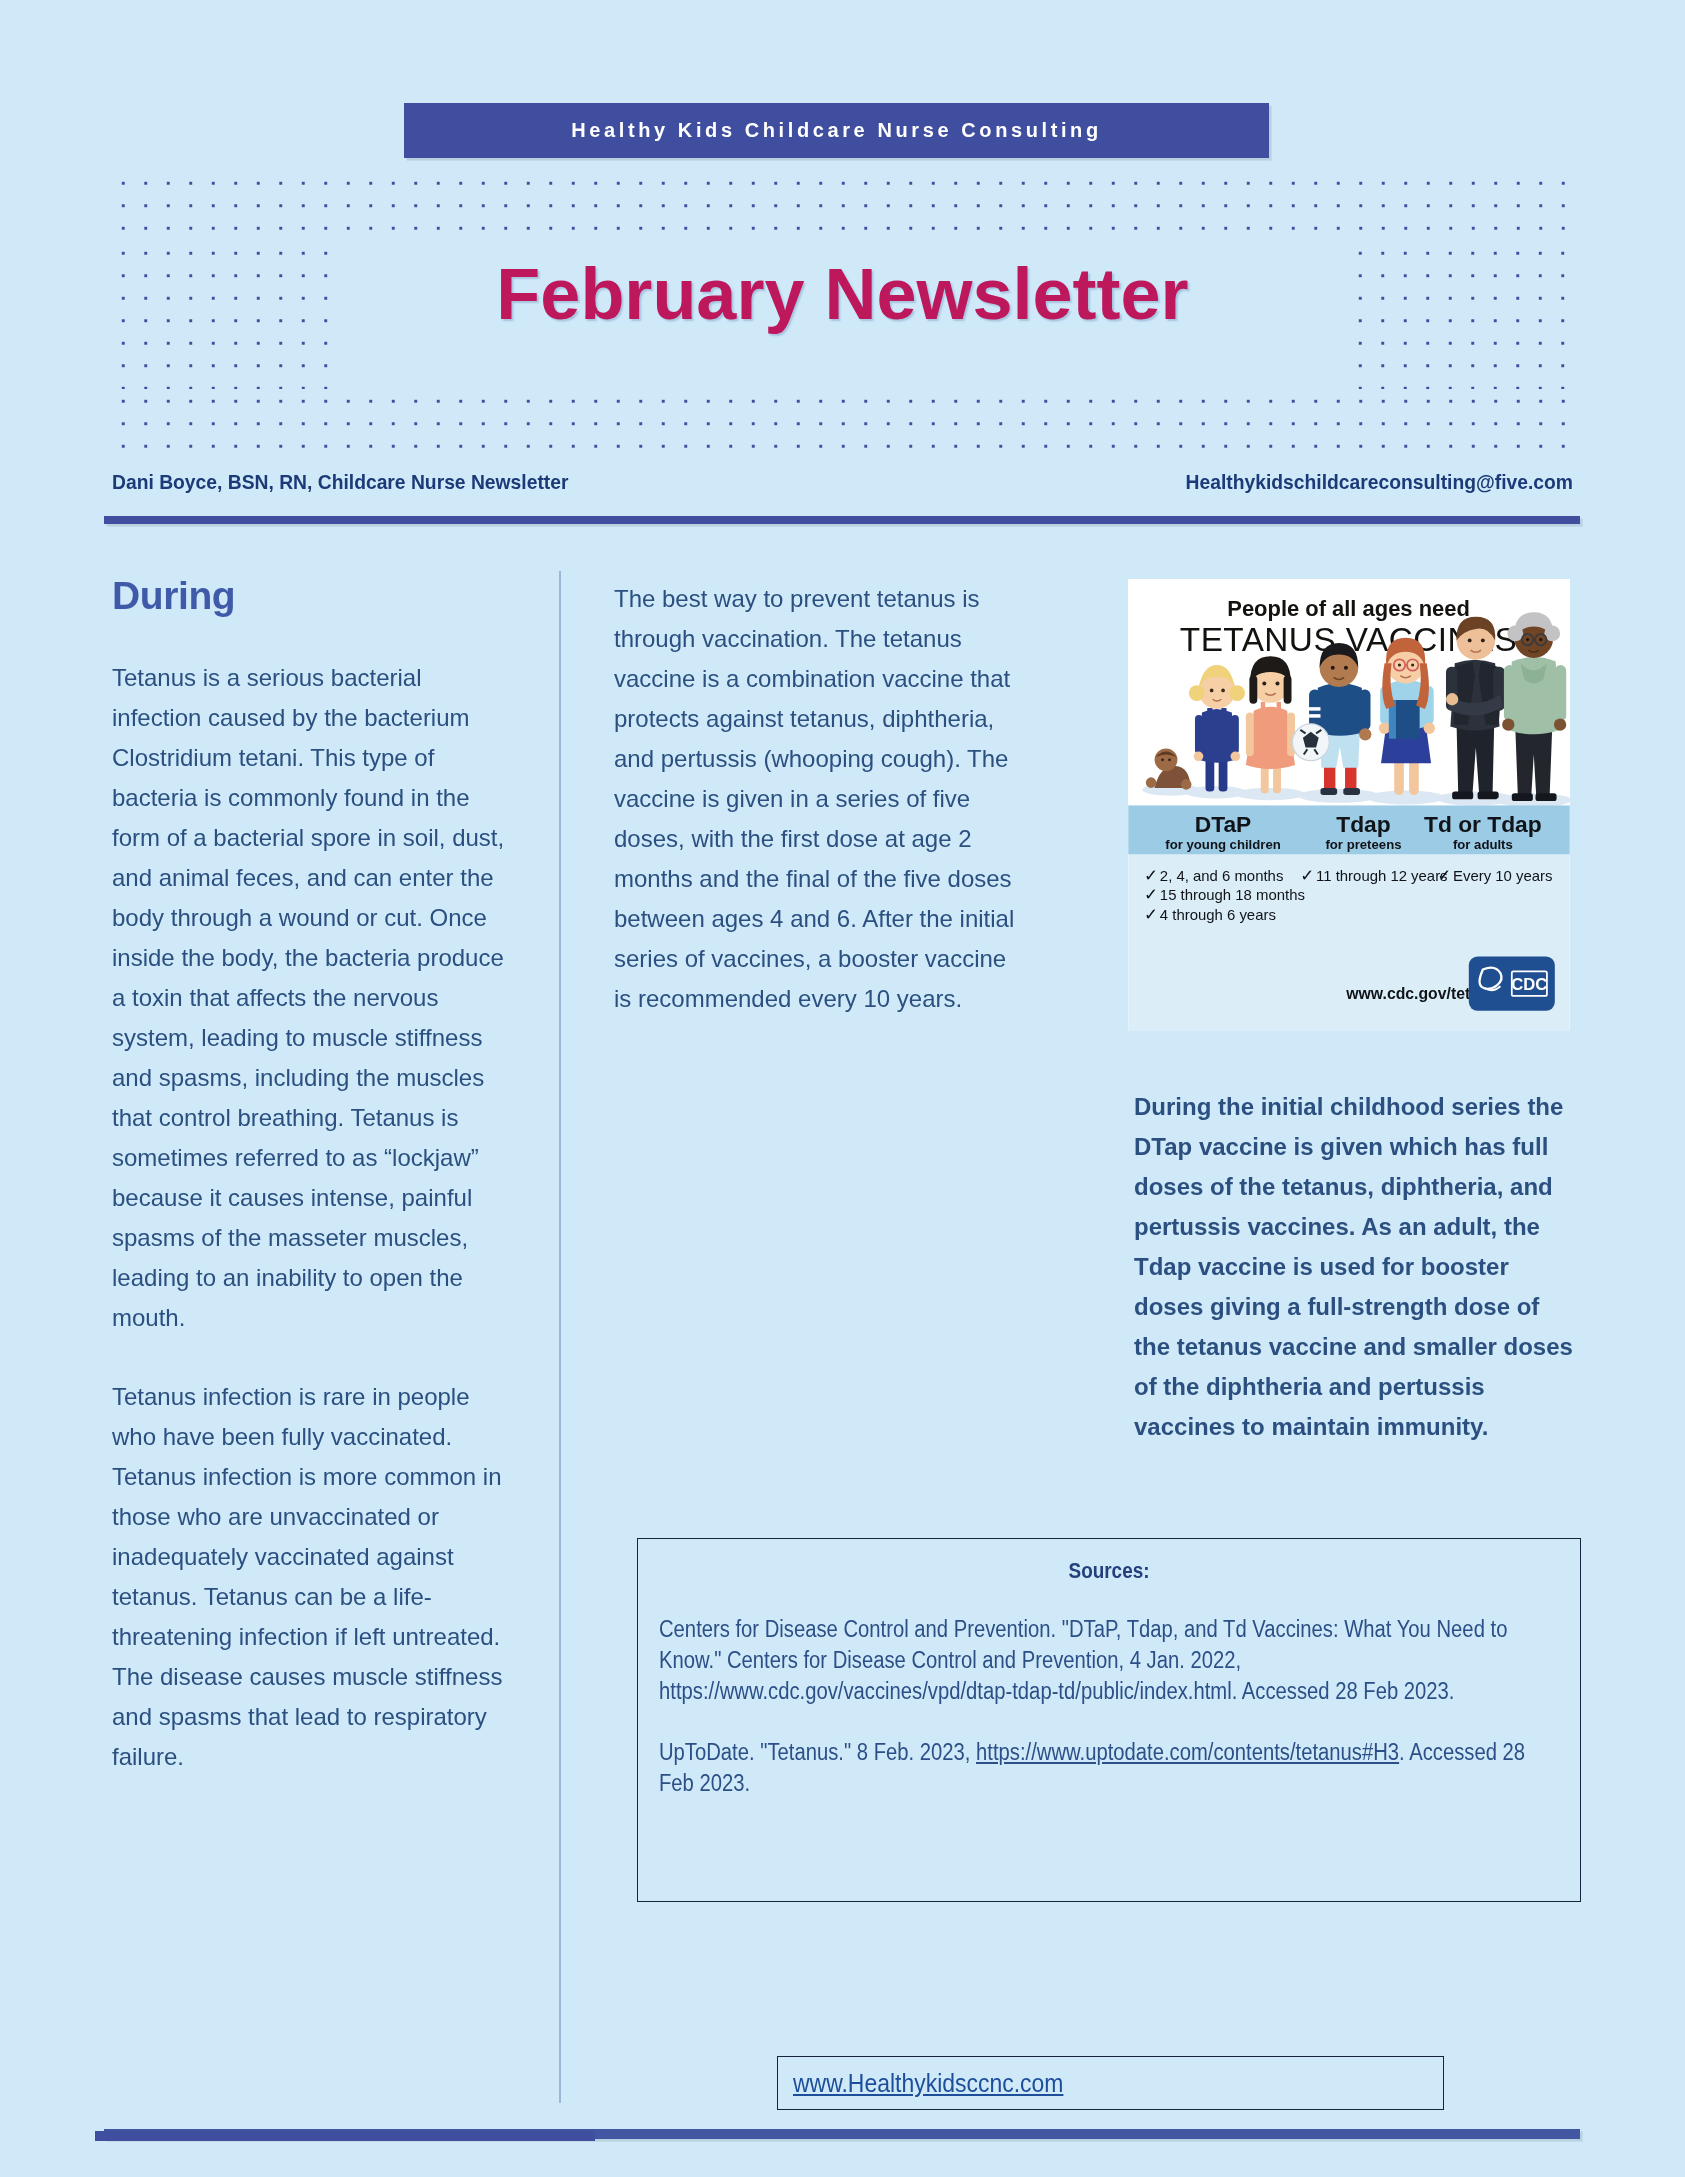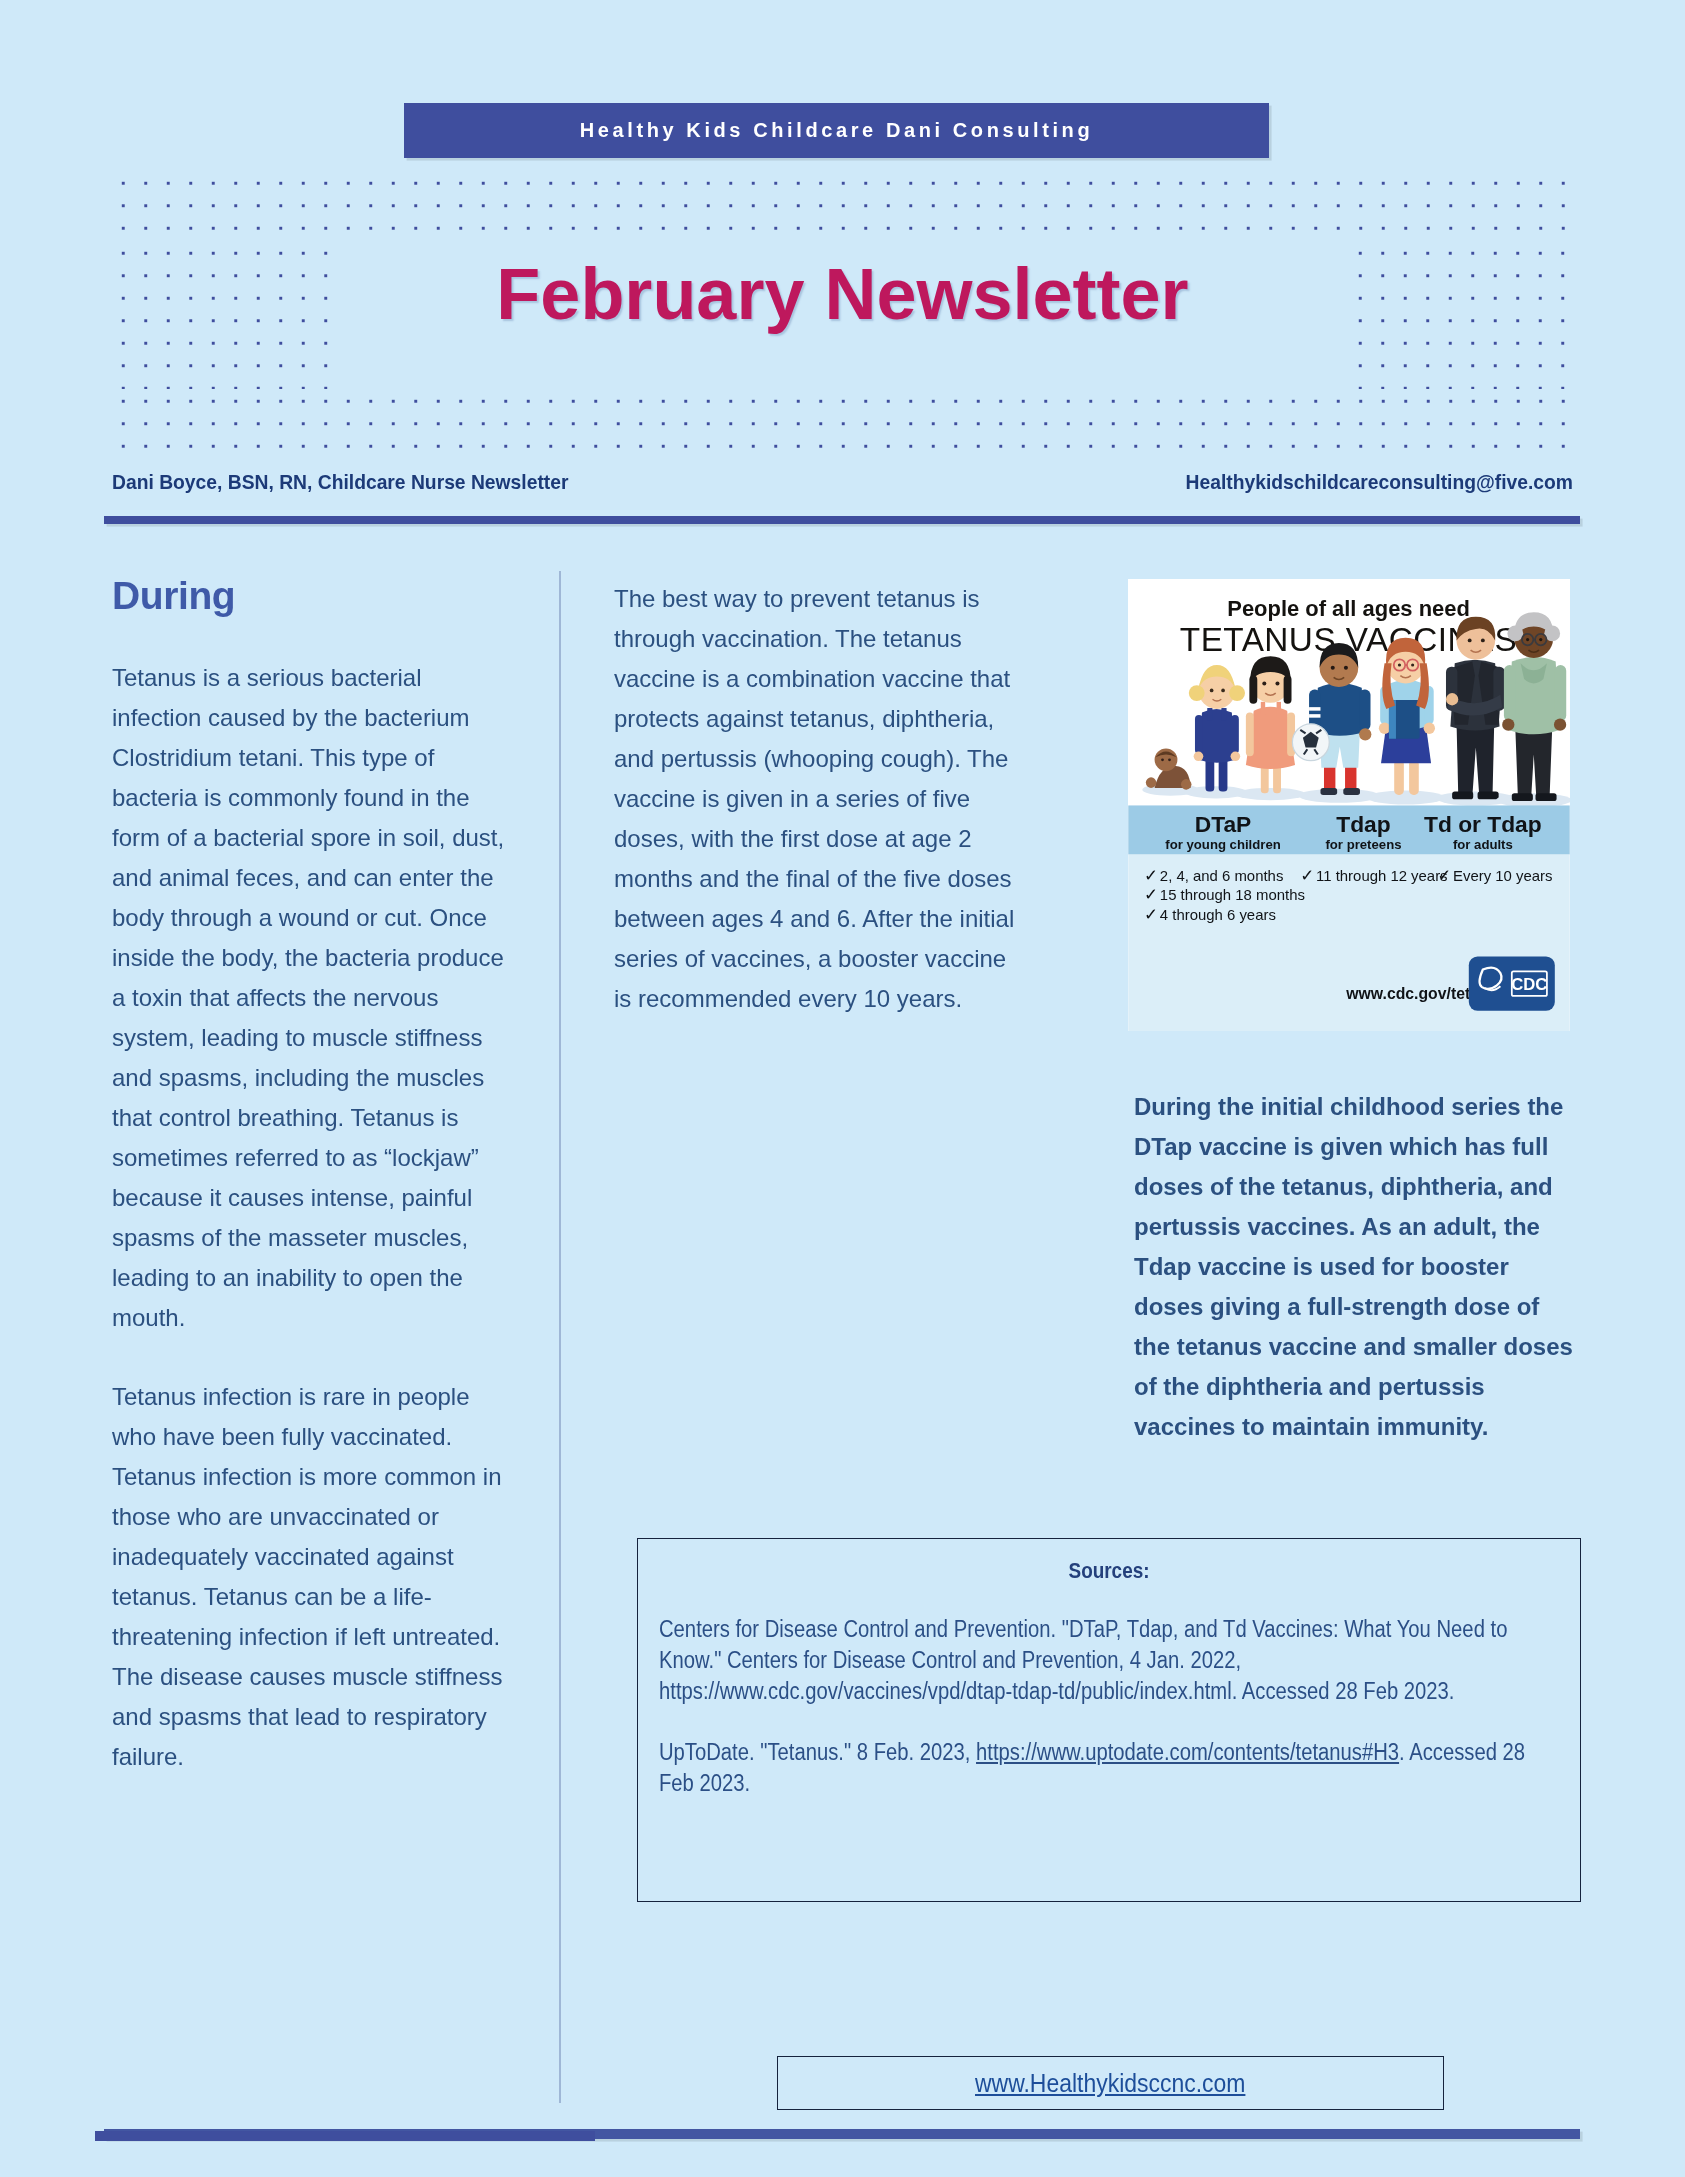--- a/index.html
+++ b/index.html
@@ -186,21 +186,20 @@
   .site-box {
     position: absolute;
     left: 777px;
     top: 2056px;
     width: 667px;
     height: 54px;
     border: 1.8px solid #16233e;
     box-sizing: border-box;
     display: flex;
     align-items: center;
-    justify-content: center;
   }
   .site-box .site-link {
     font-size: 25.5px;
     color: #1d4e9a;
     text-decoration: underline;
     font-family: "Liberation Sans", sans-serif;
     transform: scaleX(0.9);
   }
   .rule-bottom {
     position: absolute;
@@ -217,21 +216,21 @@
     top: 2131px;
     width: 500px;
     height: 9.7px;
     background: #3f4e9e;
   }
 </style>
 </head>
 <body>
 
 <div class="masthead-band">
-  <span class="org">Healthy Kids Childcare Dani Consulting</span>
+  <span class="org">Healthy Kids Childcare Nurse Consulting</span>
 </div>
 
 <div class="dots-row">
   <div class="dot-band dot-top"></div>
   <div class="dot-band dot-left"></div>
   <div class="dot-band dot-right"></div>
   <div class="dot-band dot-bottom"></div>
 </div>
 
 <div class="newsletter-title">February Newsletter</div>

